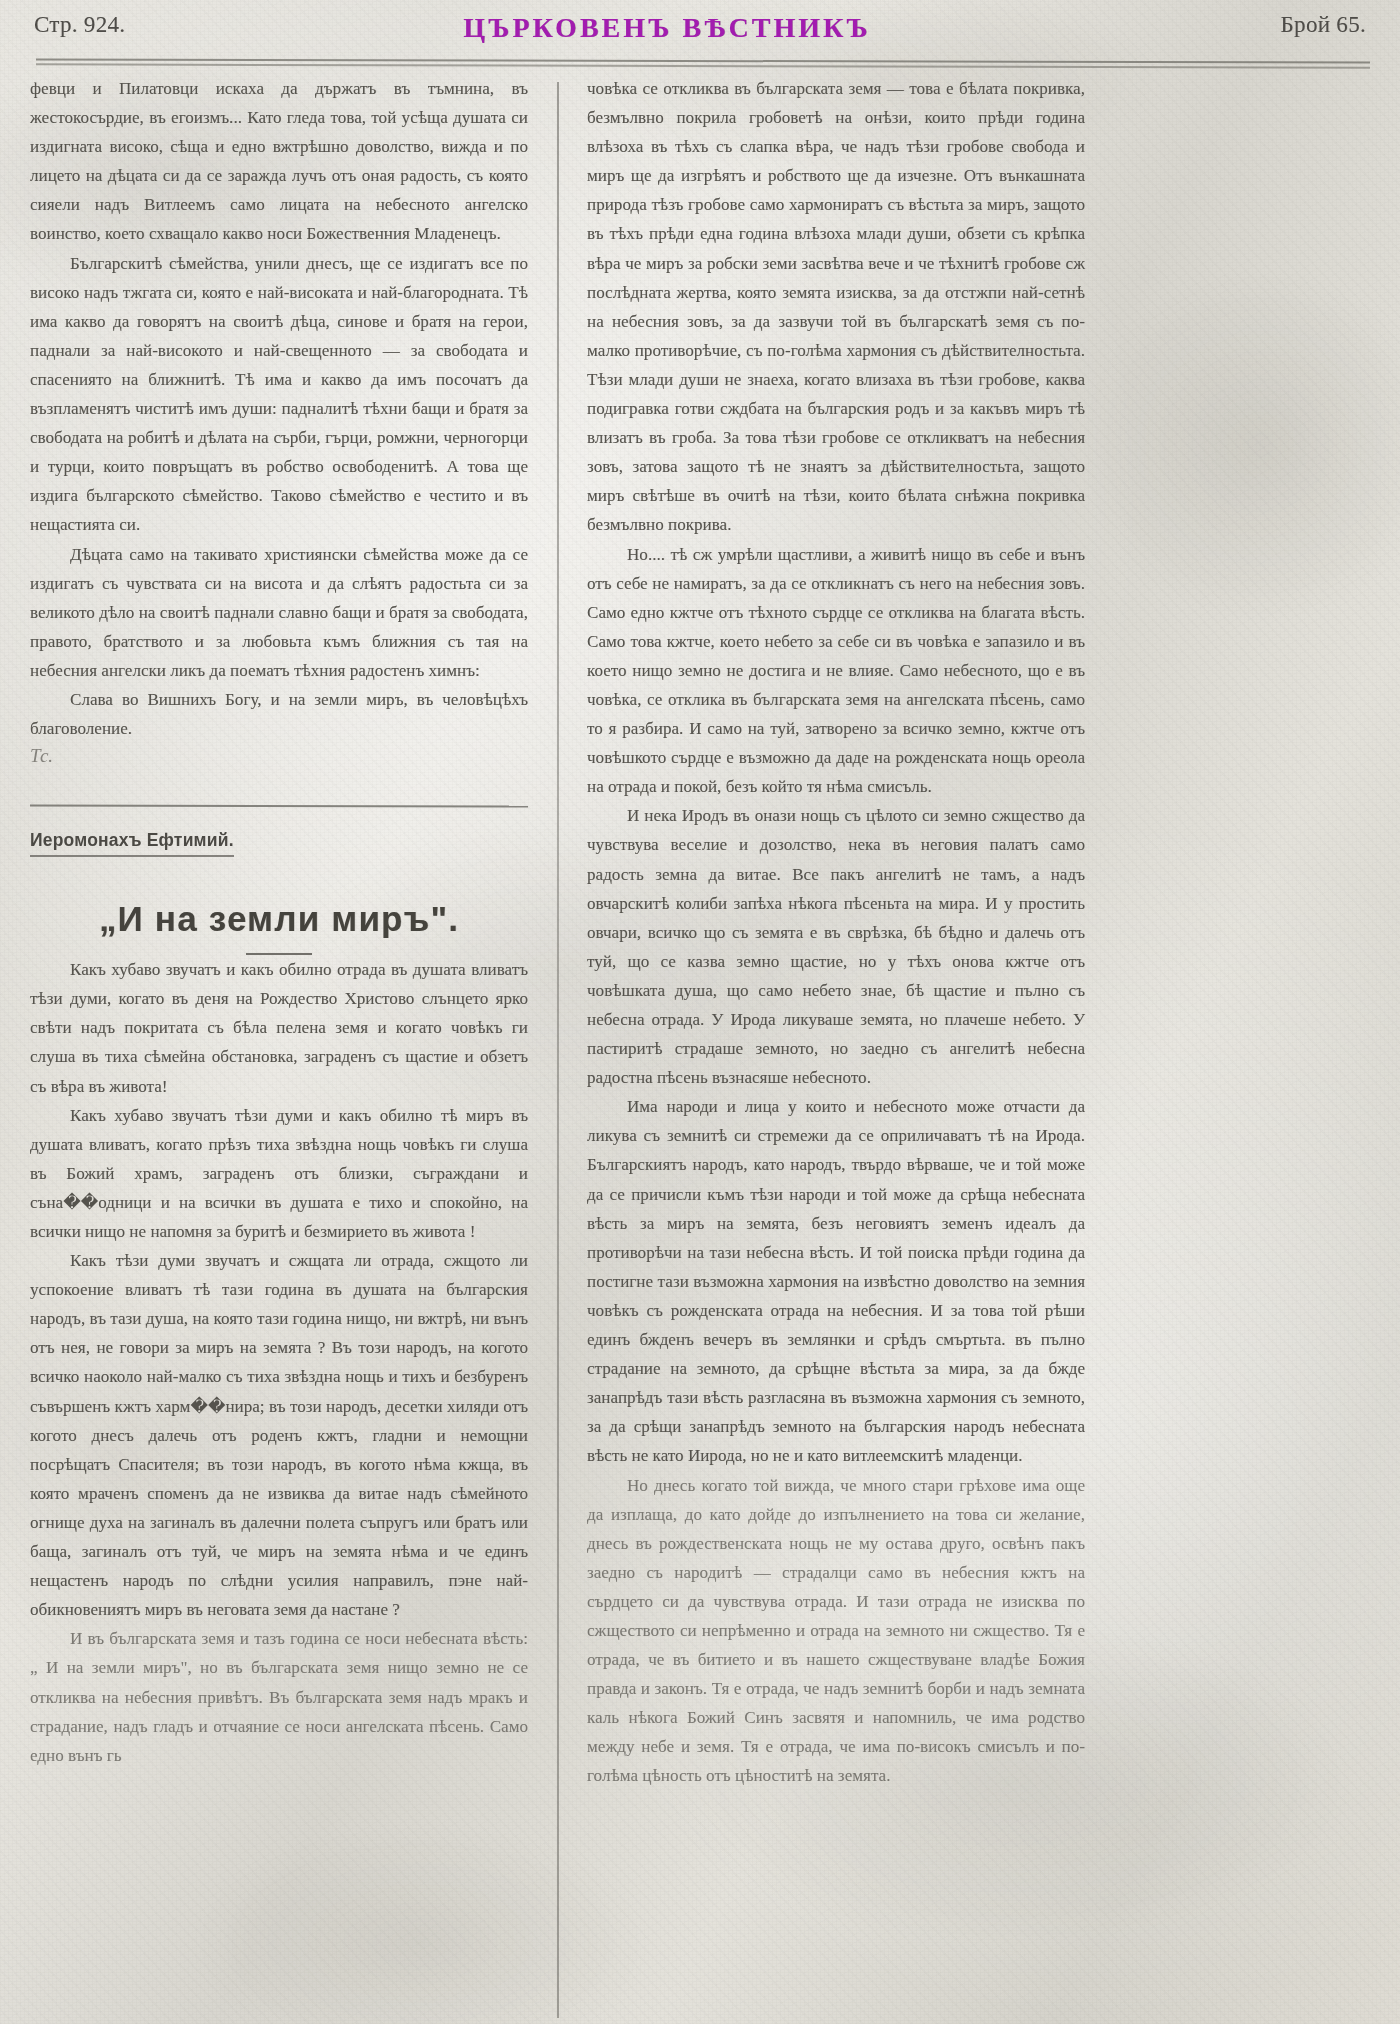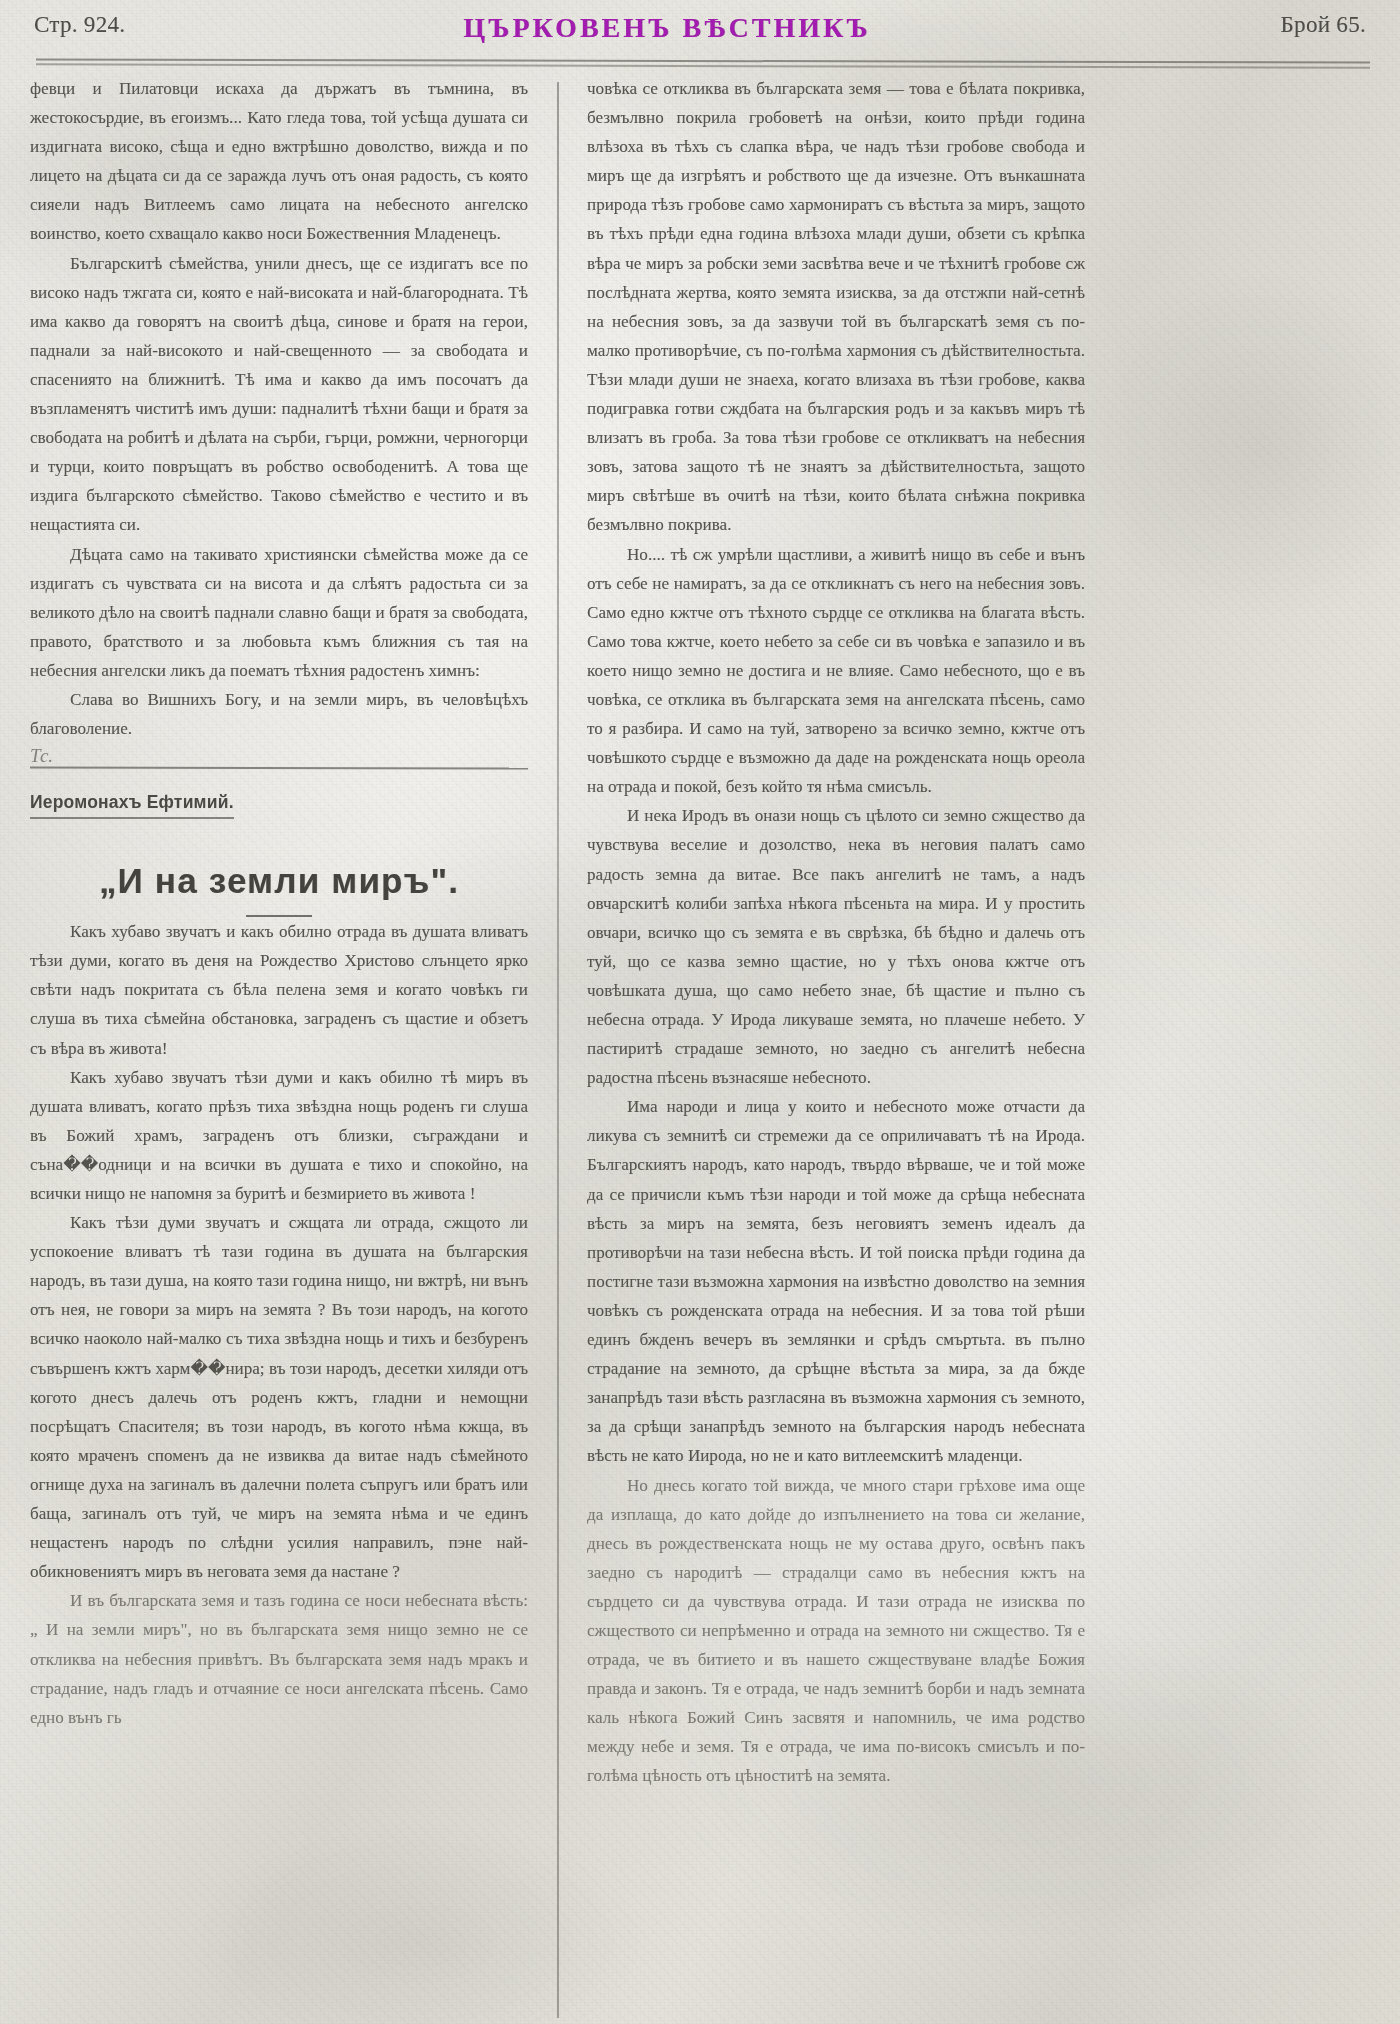--- a/index.html
+++ b/index.html
@@ -157,20 +157,21 @@
     font-style: italic;
     text-align: left;
     padding-right: 54px;
     color: #6a6862;
     opacity: .78;
     font-family: "Liberation Serif", "DejaVu Serif", serif;
   }
 
   
   .byline-wrap {
+    margin-top: 38px;
     position: relative;
   }
   .byline-rule-top {
     height: 2px;
     width: 100%;
     background: #6c6a64;
     opacity: .8;
     transform: rotate(0.1deg);
   }
   .byline {
@@ -246,21 +247,21 @@
 
       <div class="byline-wrap">
         <div class="byline-rule-top"></div>
         <div class="byline">Иеромонахъ Ефтимий.</div>
       </div>
 
       <h1 class="article-title">„И на земли миръ".</h1>
       <div class="title-rule"></div>
 
       <p class="bodytext after-title">Какъ хубаво звучатъ и какъ обилно отрада  въ душата вливатъ тѣзи думи, когато въ деня на Рождество Христово слънцето ярко свѣти надъ покритата съ бѣла пелена земя и когато човѣкъ ги слуша въ тиха сѣмейна обстановка, заграденъ съ щастие и обзетъ съ вѣра въ живота!</p>
-      <p class="bodytext">Какъ хубаво звучатъ  тѣзи думи и какъ обилно тѣ миръ въ душата вливатъ, когато прѣзъ тиха звѣздна нощь роденъ ги слуша въ Божий храмъ, заграденъ отъ близки, съграждани и съна��одници и на всички въ душата е тихо и спокойно, на всички нищо не напомня за буритѣ и безмирието въ живота !</p>
+      <p class="bodytext">Какъ хубаво звучатъ  тѣзи думи и какъ обилно тѣ миръ въ душата вливатъ, когато прѣзъ тиха звѣздна нощь човѣкъ ги слуша въ Божий храмъ, заграденъ отъ близки, съграждани и съна��одници и на всички въ душата е тихо и спокойно, на всички нищо не напомня за буритѣ и безмирието въ живота !</p>
       <p class="bodytext">Какъ тѣзи думи звучатъ и сжщата ли отрада, сжщото ли успокоение вливатъ тѣ тази година въ душата на българския народъ, въ тази душа, на която тази година нищо, ни вжтрѣ, ни вънъ отъ нея, не говори за миръ на земята ? Въ този народъ, на когото всичко наоколо най-малко съ тиха звѣздна нощь и тихъ и безбуренъ съвършенъ кжтъ харм��нира; въ този народъ, десетки хиляди отъ когото днесъ далечь отъ роденъ кжтъ, гладни и немощни посрѣщатъ Спасителя; въ този народъ, въ когото нѣма кжща, въ която мраченъ споменъ да не извиква да витае надъ сѣмейното огнище духа на загиналъ въ далечни полета съпругъ или братъ или баща, загиналъ отъ туй, че миръ на земята нѣма и че единъ нещастенъ народъ по слѣдни усилия направилъ, пэне най-обикновениятъ миръ въ неговата земя да настане ?</p>
       <p class="bodytext fade-bottom">И въ българската земя и тазъ година се носи небесната вѣсть: „ И на земли миръ", но въ българската земя нищо земно не се откликва на небесния привѣтъ. Въ българската земя надъ мракъ и страдание, надъ гладъ и отчаяние се носи ангелската пѣсень. Само едно вънъ гь</p>
     </div>
 
     <div class="col-gap">
       <div class="col-divider"></div>
     </div>
 
     <div class="col">
       <p class="bodytext first">човѣка се откликва въ българската земя — това е бѣлата покривка, безмълвно покрила гробоветѣ на онѣзи, които прѣди година влѣзоха въ тѣхъ съ слапка вѣра, че надъ тѣзи гробове свобода и миръ ще да изгрѣятъ и робството ще да изчезне. Отъ вънкашната природа тѣзъ гробове само хармониратъ съ вѣстьта за миръ, защото въ тѣхъ прѣди една година влѣзоха млади души, обзети съ крѣпка вѣра че миръ за робски земи засвѣтва вече и че тѣхнитѣ гробове сж послѣдната жертва, която земята изисква, за да отстжпи най-сетнѣ на небесния зовъ, за да зазвучи той въ българскатѣ земя съ по-малко противорѣчие, съ по-голѣма хармония съ дѣйствителностьта. Тѣзи млади души не знаеха, когато влизаха въ тѣзи гробове, каква подигравка готви сждбата на българския родъ и за какъвъ миръ тѣ влизатъ въ гроба. За това тѣзи гробове се откликватъ на небесния зовъ, затова защото тѣ не знаятъ за дѣйствителностьта, защото миръ свѣтѣше въ очитѣ на тѣзи, които бѣлата снѣжна покривка безмълвно покрива.</p>

